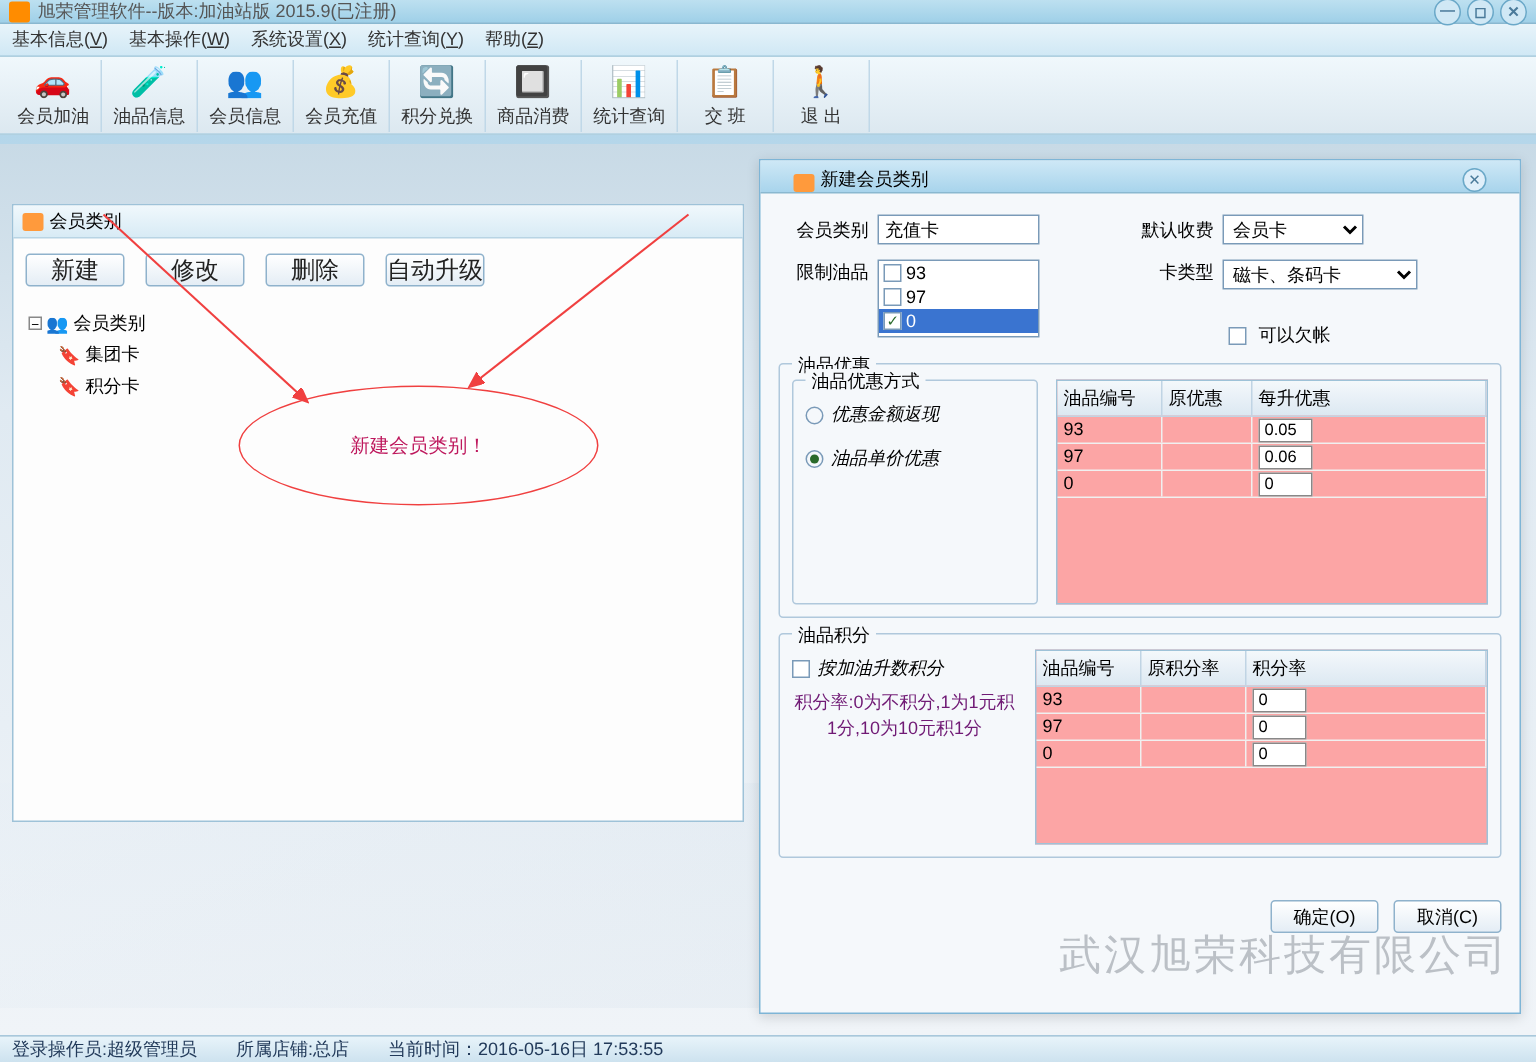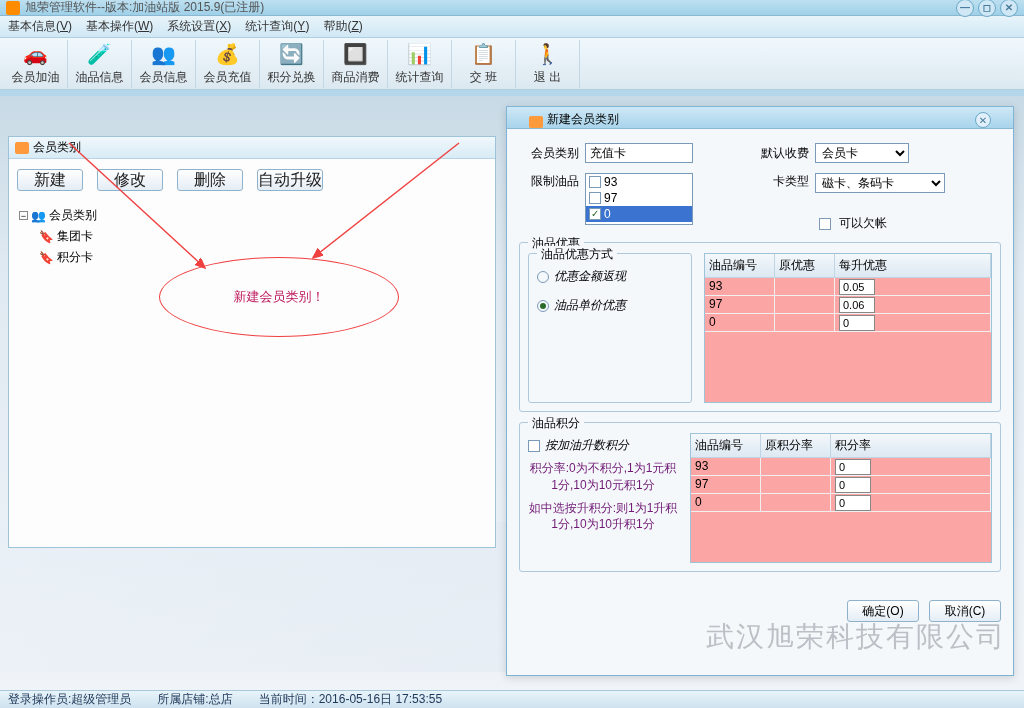--- a/index.html
+++ b/index.html
@@ -242,21 +242,20 @@
 
       <div class="groupbox">
         <span class="groupbox-title">油品积分</span>
         <div style="display:flex;gap:12px">
           <div style="width:150px">
             <div class="radio-row">
                 <span class="chk"></span>
                 <span>按加油升数积分</span>
               </div>
             <div class="red-note">积分率:0为不积分,1为1元积1分,10为10元积1分</div>
-            <div class="red-note">如中选按升积分:则1为1升积1分,10为10升积1分</div>
           </div>
           <div class="datagrid" style="flex:1;height:130px">
             <div class="dg-head">
               <div style="width:70px">油品编号</div>
               <div style="width:70px">原积分率</div>
               <div style="flex:1">积分率</div>
             </div>
             <div class="dg-body" id="points-rows">
                 <div class="dg-row">
                   <div style="width:70px">93</div>

